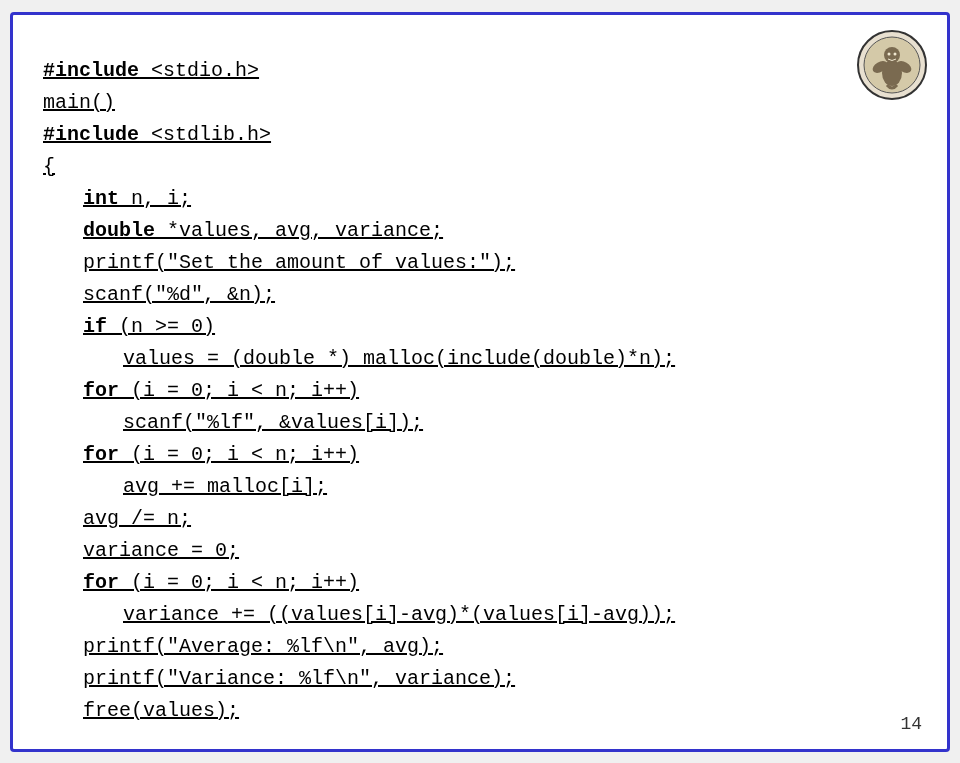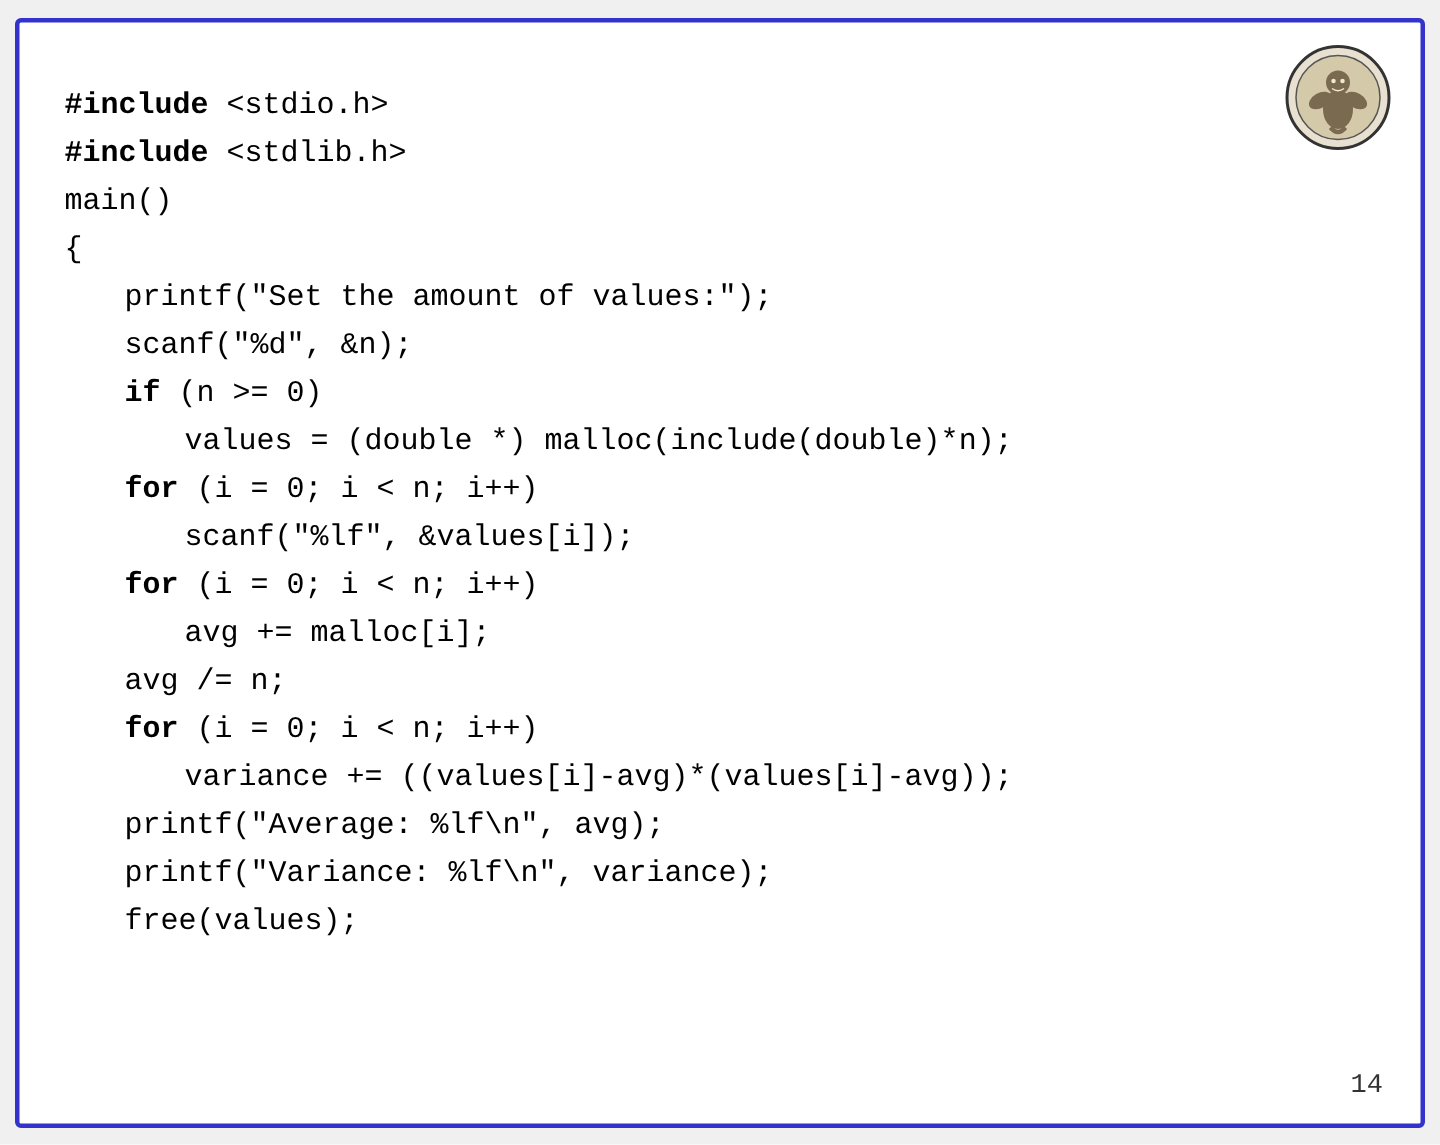--- a/index.html
+++ b/index.html
@@ -62,20 +62,21 @@
     }
 
     .kw {
       font-weight: bold;
       color: #000;
     }
 
     .code-line {
       white-space: pre;
       display: block;
+      text-decoration: underline;
     }
 
     .indent1 {
       padding-left: 40px;
     }
 
     .indent2 {
       padding-left: 80px;
     }
 
@@ -111,32 +112,35 @@
         <path d="M26 24 Q30 27 34 24" stroke="#f0e8d0" stroke-width="1" fill="none"></path>
 
         <path d="M25 50 Q30 56 35 50" stroke="#7a6a50" stroke-width="3" fill="none"></path>
       </svg>
     </div>
   </div>
 
   <div class="code-block">
 
     <span class="code-line"><span class="kw">#include</span> &lt;stdio.h&gt;</span>
+    <span class="code-line">main()</span>
     <span class="code-line"><span class="kw">#include</span> &lt;stdlib.h&gt;</span>
-    <span class="code-line">main()</span>
     <span class="code-line">{</span>
+    <span class="code-line indent1"><span class="kw">int</span> n, i;</span>
+    <span class="code-line indent1"><span class="kw">double</span> *values, avg, variance;</span>
     <span class="code-line indent1">printf("Set the amount of values:");</span>
     <span class="code-line indent1">scanf("%d", &amp;n);</span>
     <span class="code-line indent1"><span class="kw">if</span> (n &gt;= 0)</span>
     <span class="code-line indent2">values = (double *) malloc(include(double)*n);</span>
     <span class="code-line indent1"><span class="kw">for</span> (i = 0; i &lt; n; i++)</span>
     <span class="code-line indent2">scanf("%lf", &amp;values[i]);</span>
     <span class="code-line indent1"><span class="kw">for</span> (i = 0; i &lt; n; i++)</span>
     <span class="code-line indent2">avg += malloc[i];</span>
     <span class="code-line indent1">avg /= n;</span>
+    <span class="code-line indent1">variance = 0;</span>
     <span class="code-line indent1"><span class="kw">for</span> (i = 0; i &lt; n; i++)</span>
     <span class="code-line indent2">variance += ((values[i]-avg)*(values[i]-avg));</span>
     <span class="code-line indent1">printf("Average: %lf\n", avg);</span>
     <span class="code-line indent1">printf("Variance: %lf\n", variance);</span>
     <span class="code-line indent1">free(values);</span>
 
   </div>
 
   <div class="page-number">14</div>
 

